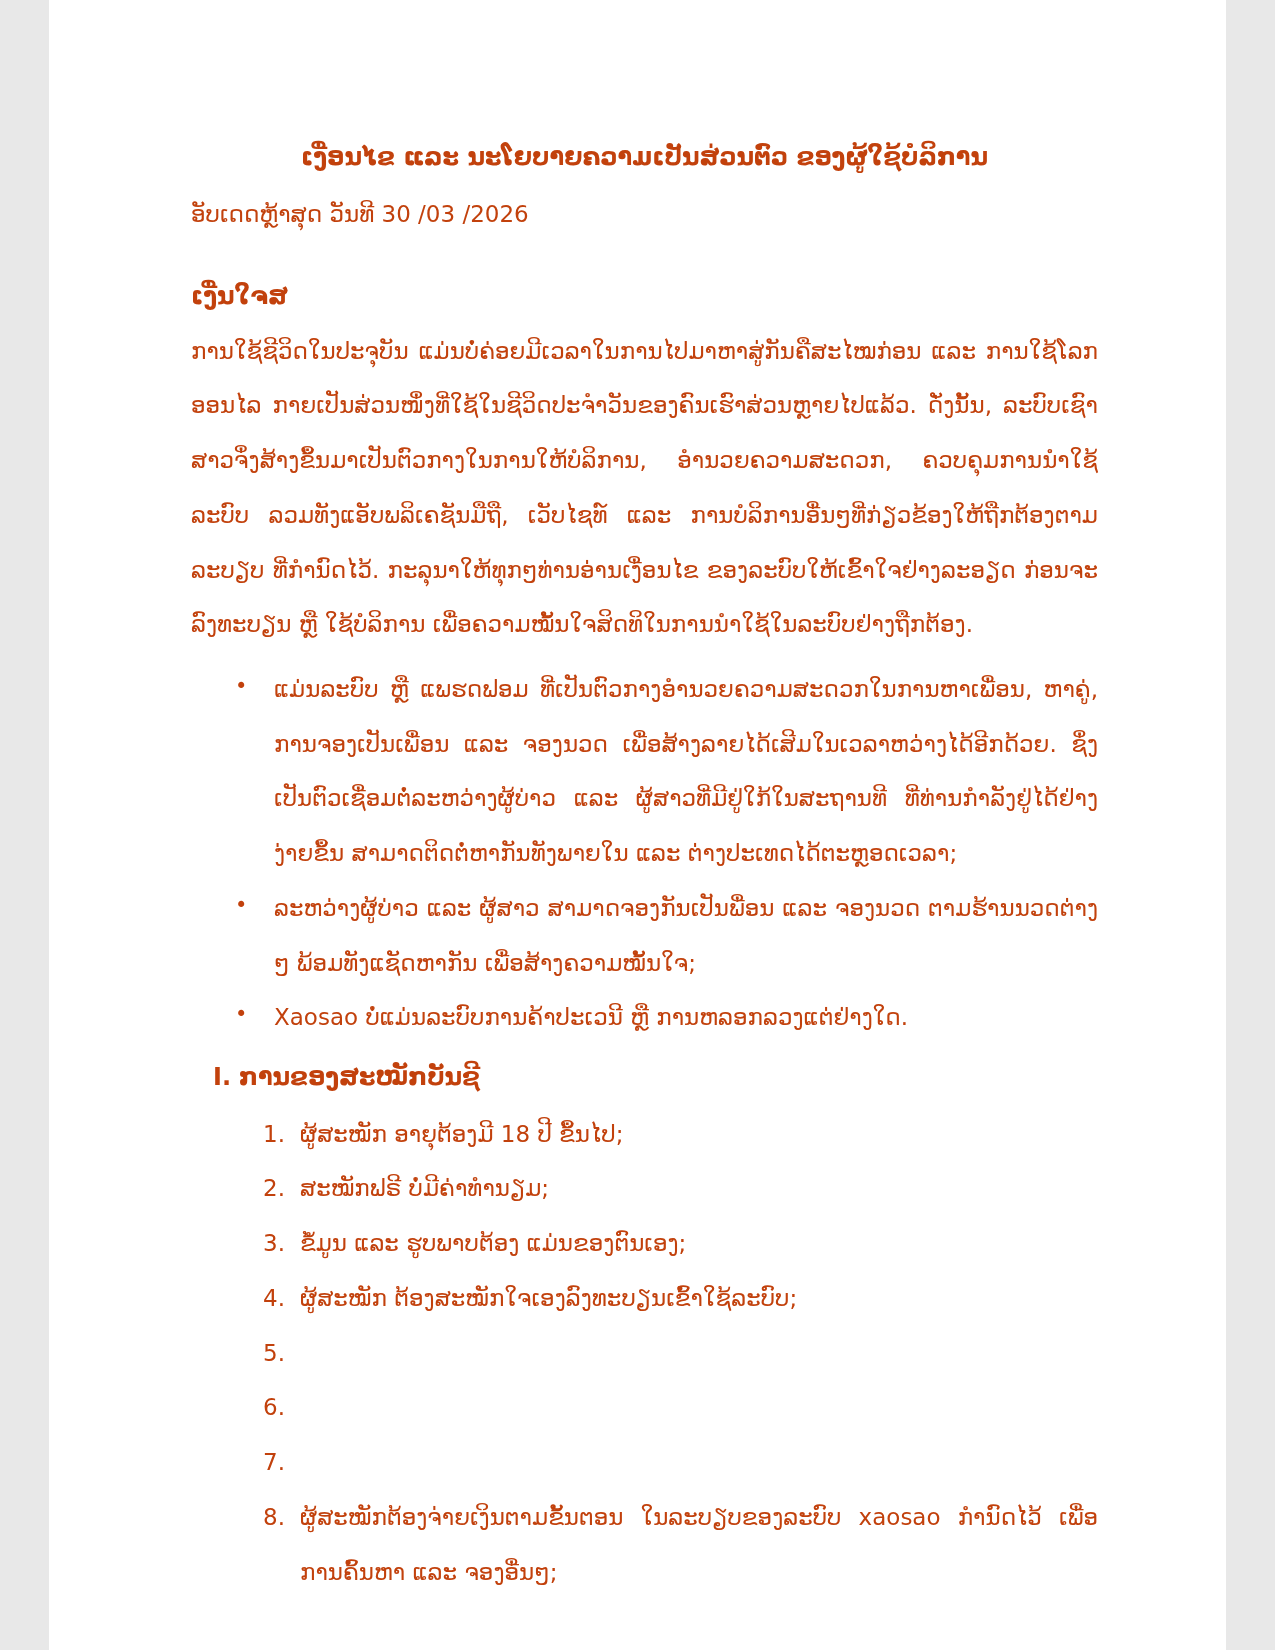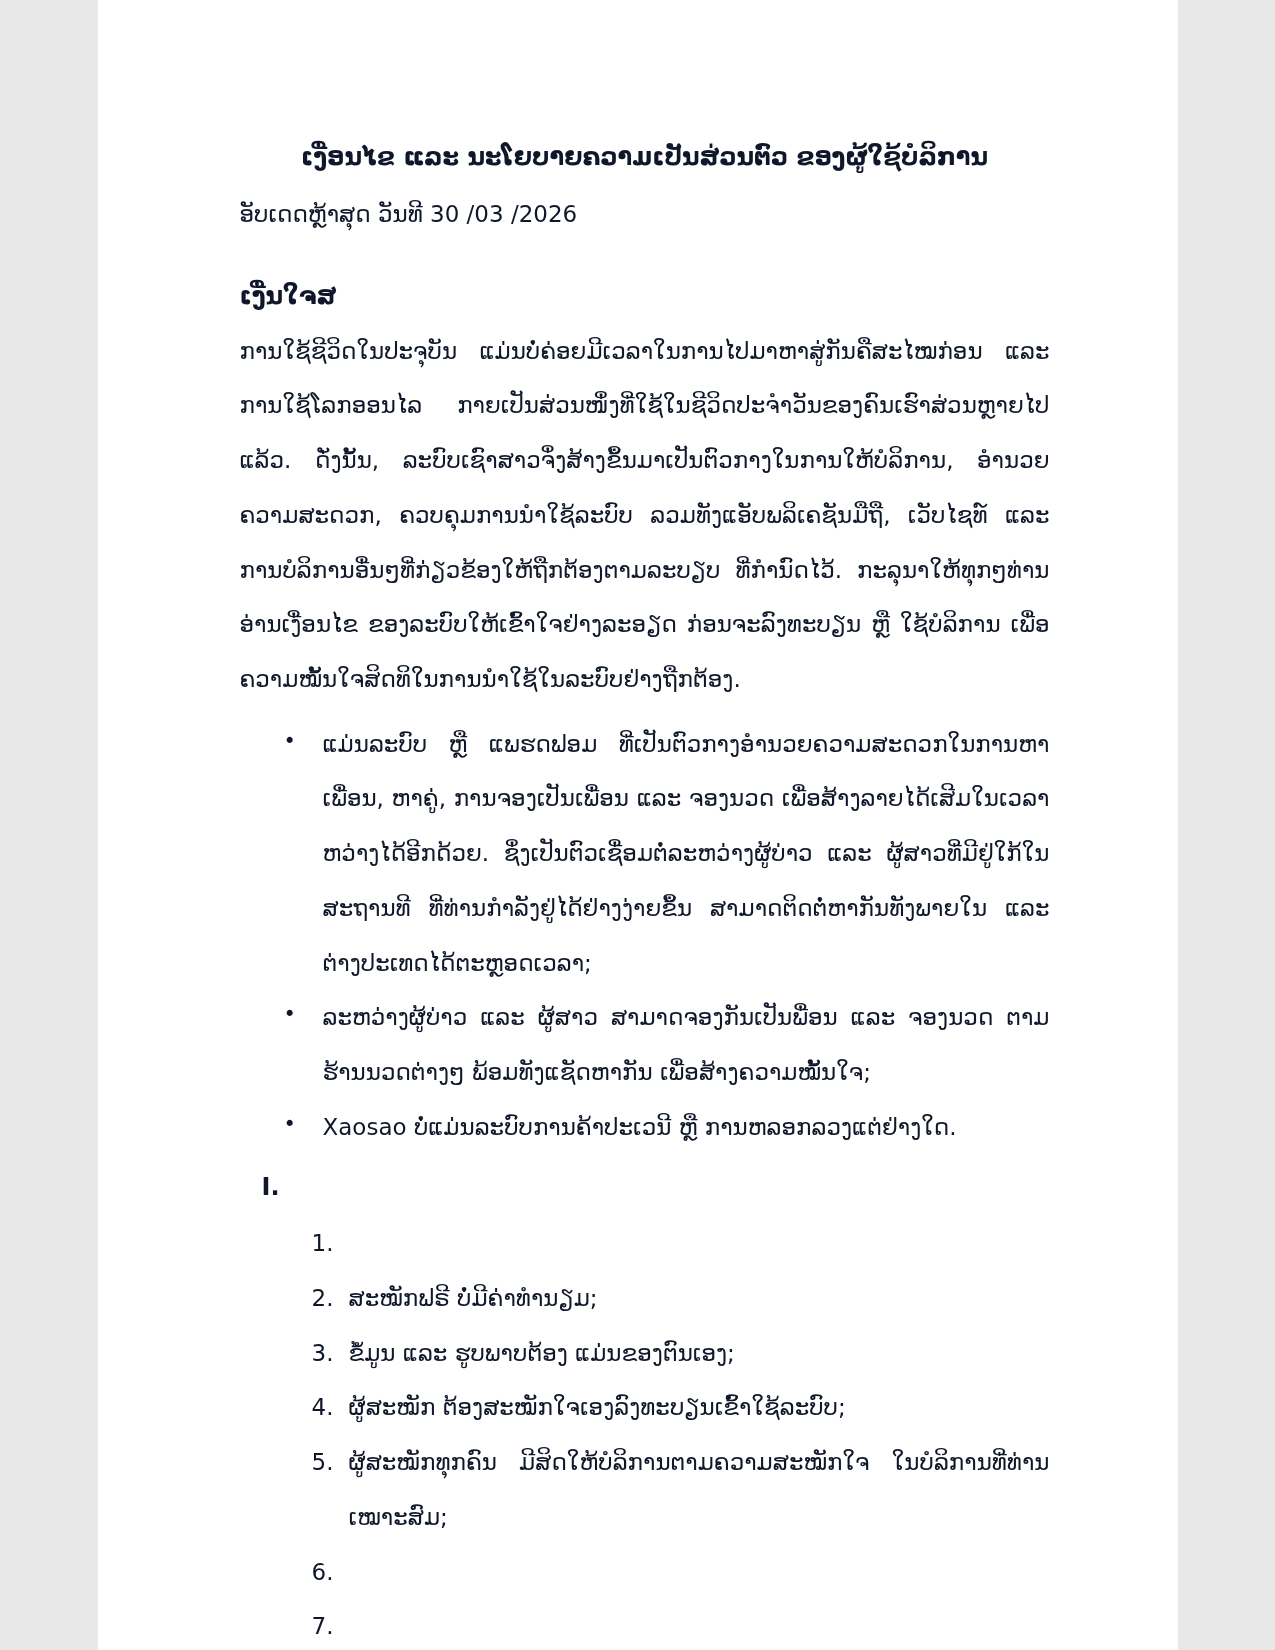--- a/index.html
+++ b/index.html
@@ -2,25 +2,25 @@
 <html lang="lo"><head>
 <meta charset="utf-8">
 <style>
   html, body {
     margin: 0;
     padding: 0;
     background: #e8e8e8;
   }
   .page {
     position: relative;
-    width: 1080px;
+    width: 1177px;
     height: 1650px;
     margin: 0 auto;
     background: #ffffff;
-    color: #0f172a;
+    color: #c2410c;
     font-family: "DejaVu Sans", "Liberation Sans", sans-serif;
     font-size: 23px;
     box-sizing: border-box;
     padding: 138px 128px 60px 142px;
     overflow: hidden;
   }
   .doc-title {
     text-align: center;
     font-weight: 700;
     font-size: 24px;
@@ -113,41 +113,42 @@
       <span class="bullet-text">ລະຫວ່າງຜູ້ບ່າວ ແລະ ຜູ້ສາວ ສາມາດຈອງກັນເປັນພື່ອນ ແລະ ຈອງນວດ ຕາມຮ້ານນວດຕ່າງໆ ພ້ອມທັງແຊັດຫາກັນ ເພື່ອສ້າງຄວາມໝັ້ນໃຈ;</span>
     </div>
     <div class="bullet-item">
       <span class="bullet-marker">•</span>
       <span class="bullet-text">Xaosao ບໍ່ແມ່ນລະບົບການຄ້າປະເວນີ ຫຼື ການຫລອກລວງແຕ່ຢ່າງໃດ.</span>
     </div>
   </div>
 
   <div class="roman-heading">
     <span class="roman-num">I.</span>
+    <span class="roman-title">ການຂອງສະໝັກບັນຊີ</span>
   </div>
 
   <div class="numbered-list">
     <div class="num-item">
       <span class="item-num">1.</span>
+      <span class="item-text">ຜູ້ສະໝັກ ອາຍຸຕ້ອງມີ 18 ປີ ຂຶ້ນໄປ;</span>
     </div>
     <div class="num-item">
       <span class="item-num">2.</span>
       <span class="item-text">ສະໝັກຟຣີ ບໍ່ມີຄ່າທຳນຽມ;</span>
     </div>
     <div class="num-item">
       <span class="item-num">3.</span>
       <span class="item-text">ຂໍ້ມູນ ແລະ ຮູບພາບຕ້ອງ ແມ່ນຂອງຕົນເອງ;</span>
     </div>
     <div class="num-item">
       <span class="item-num">4.</span>
       <span class="item-text">ຜູ້ສະໝັກ ຕ້ອງສະໝັກໃຈເອງລົງທະບຽນເຂົ້າໃຊ້ລະບົບ;</span>
     </div>
     <div class="num-item">
       <span class="item-num">5.</span>
-      <span class="item-text">ຜູ້ສະໝັກທຸກຄົນ ມີສິດໃຫ້ບໍລິການຕາມຄວາມສະໝັກໃຈ ໃນບໍລິການທີ່ທ່ານເໝາະສົມ;</span>
     </div>
     <div class="num-item">
       <span class="item-num">6.</span>
     </div>
     <div class="num-item">
       <span class="item-num">7.</span>
     </div>
     <div class="num-item">
       <span class="item-num">8.</span>
       <span class="item-text">ຜູ້ສະໝັກຕ້ອງຈ່າຍເງິນຕາມຂັ້ນຕອນ ໃນລະບຽບຂອງລະບົບ xaosao ກຳນົດໄວ້ ເພື່ອການຄົ້ນຫາ ແລະ ຈອງອື່ນໆ;</span>

